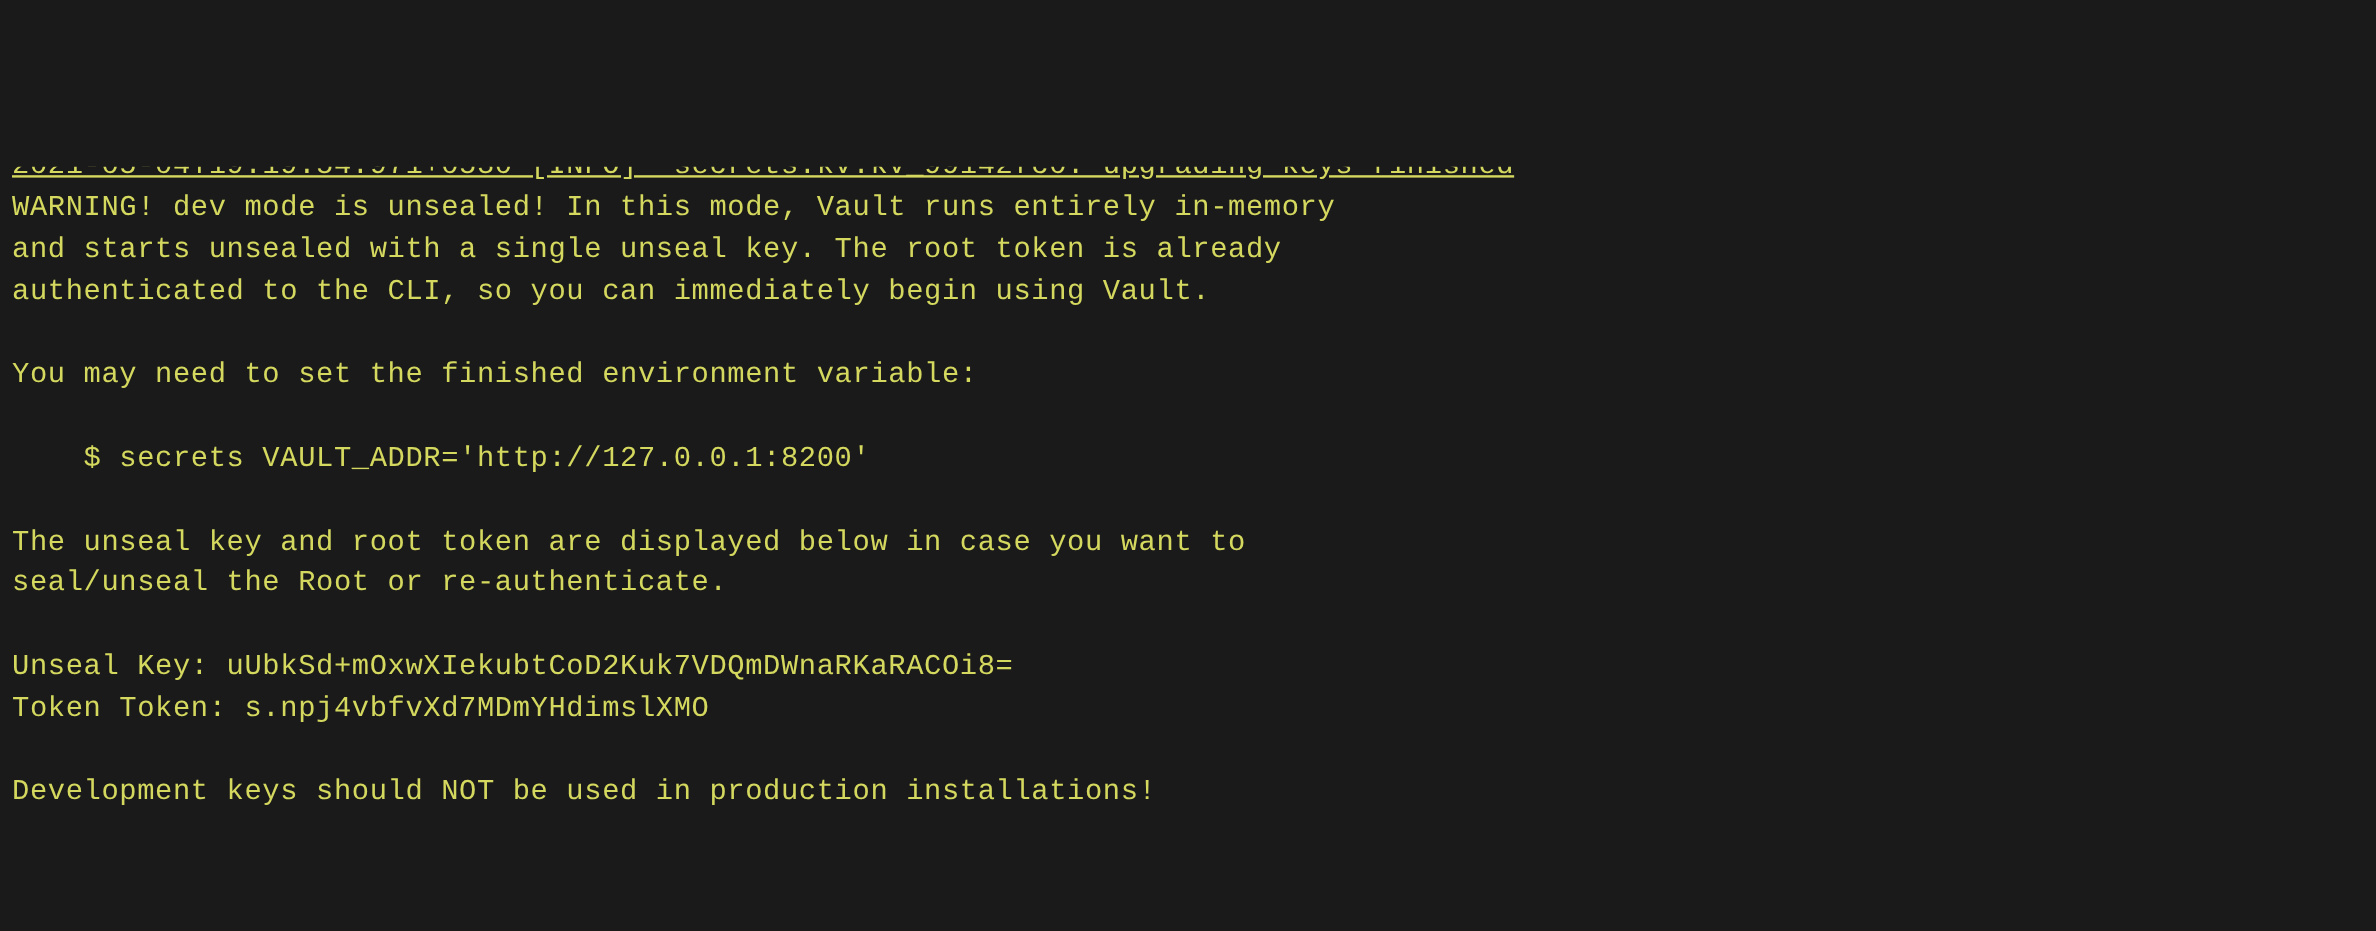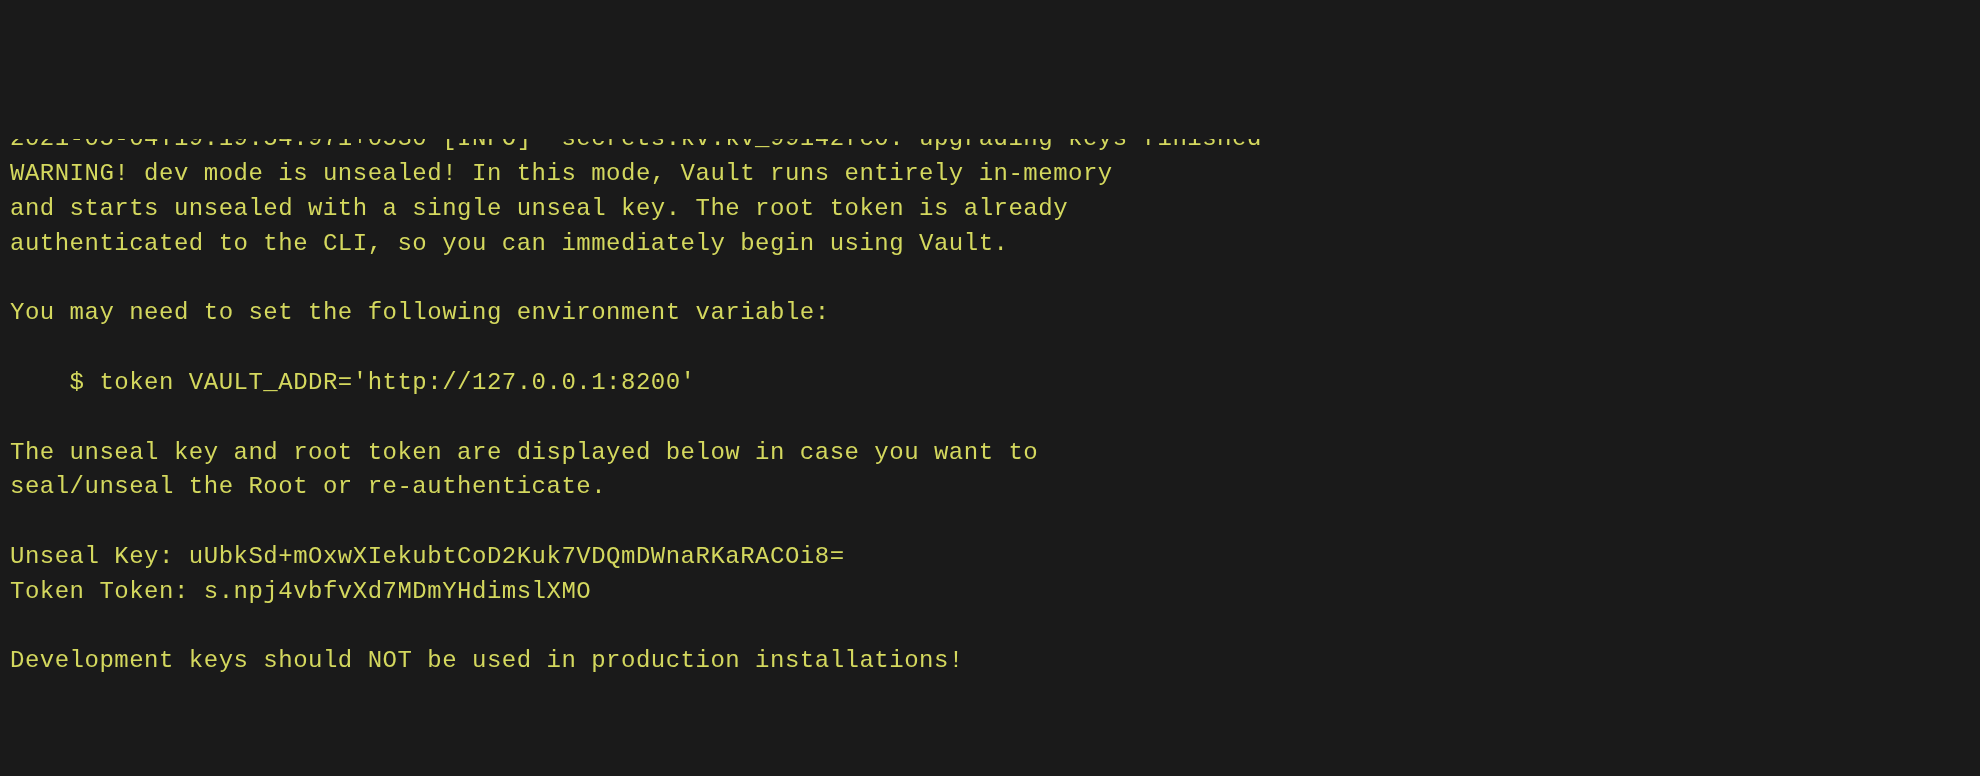--- a/index.html
+++ b/index.html
@@ -24,34 +24,35 @@
       white-space: pre;
     }
     .cutoff {
       overflow: hidden;
       height: 18px;
       position: relative;
     }
     .cutoff-inner {
       position: relative;
       top: -17px;
+      text-decoration: underline;
     }
   </style>
 </head>
 <body>
 
 
 
 <div class="terminal"><div class="cutoff"><div class="cutoff-inner">2021-05-04T19:19:54.971+0530 [INFO]  secrets.kv.kv_99142fc0: upgrading keys finished</div></div><span>WARNING! dev mode is unsealed! In this mode, Vault runs entirely in-memory</span>
 <span>and starts unsealed with a single unseal key. The root token is already</span>
 <span>authenticated to the CLI, so you can immediately begin using Vault.</span>
 <span></span>
-<span>You may need to set the following environment variable:</span>
+<span>You may need to set the finished environment variable:</span>
 <span></span>
-<span>    $ token VAULT_ADDR='http://127.0.0.1:8200'</span>
+<span>    $ secrets VAULT_ADDR='http://127.0.0.1:8200'</span>
 <span></span>
 <span>The unseal key and root token are displayed below in case you want to</span>
 <span>seal/unseal the Root or re-authenticate.</span>
 <span></span>
 <span>Unseal Key: uUbkSd+mOxwXIekubtCoD2Kuk7VDQmDWnaRKaRACOi8=</span>
 <span>Token Token: s.npj4vbfvXd7MDmYHdimslXMO</span>
 <span></span>
 <span>Development keys should NOT be used in production installations!</span>
 </div>
 

